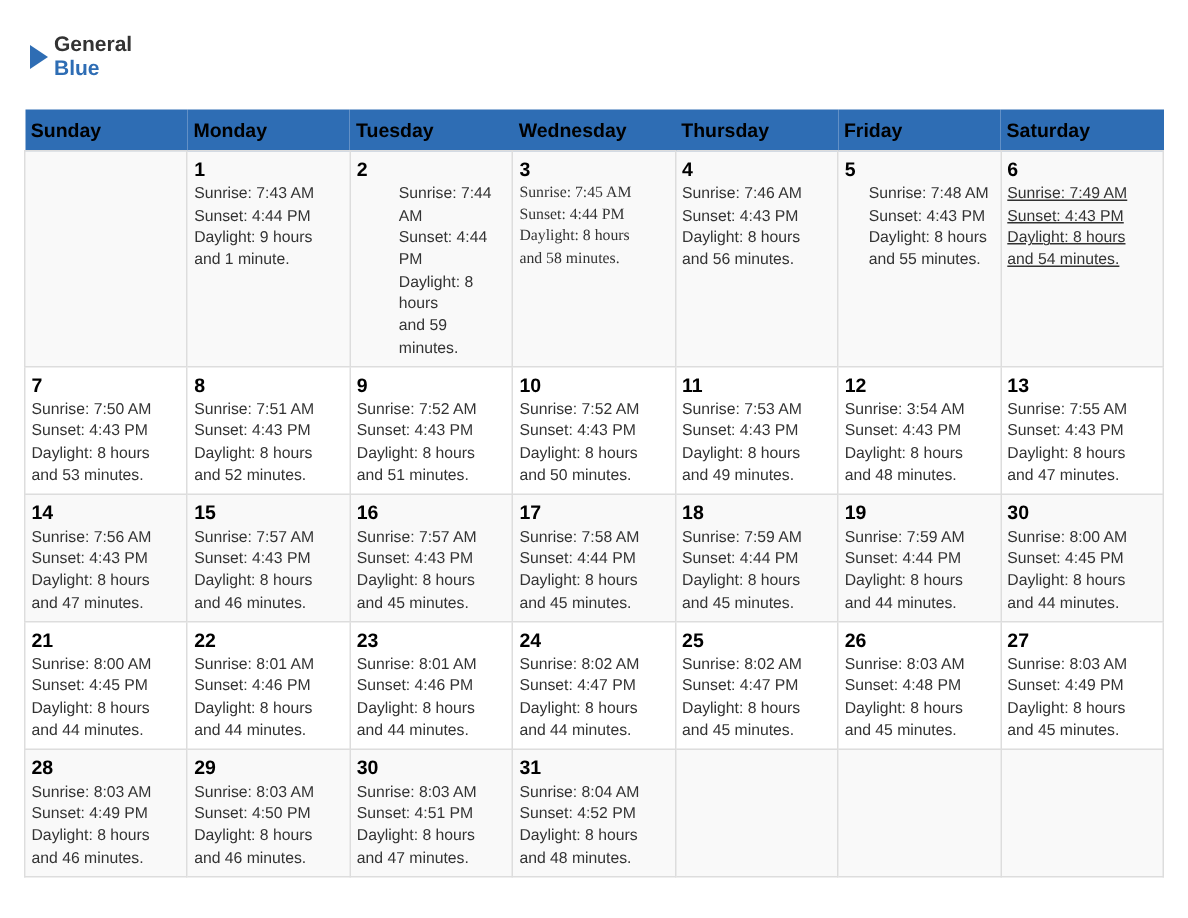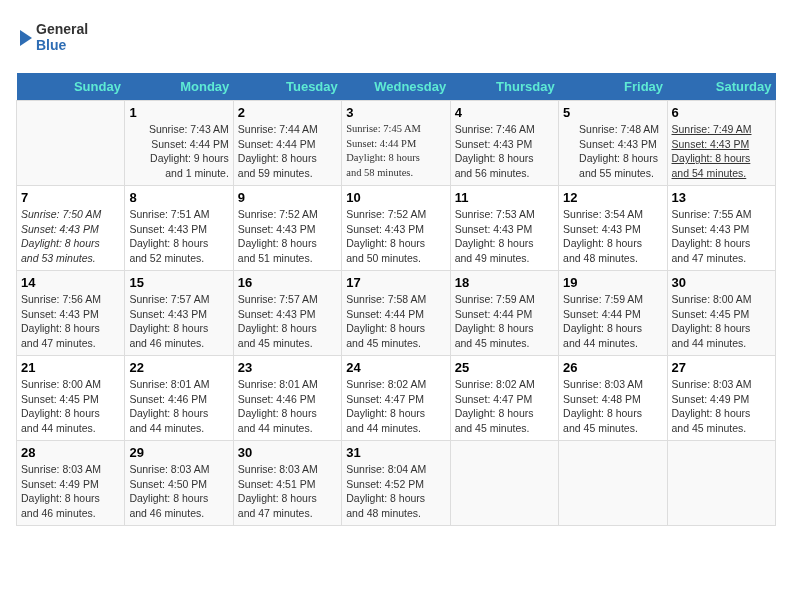--- a/index.html
+++ b/index.html
@@ -33,23 +33,23 @@
       font-size: 15px;
       color: #555;
     }
     table {
       width: 100%;
       border-collapse: collapse;
       font-size: 11px;
     }
     thead tr th {
       background-color: #2e6db4;
-      color: #5eead4;
+      color: #000000;
       padding: 6px 4px;
-      text-align: right;
+      text-align: left;
       font-size: 13px;
       font-weight: bold;
     }
     tbody tr td {
       border: 1px solid #ddd;
       vertical-align: top;
       padding: 4px;
       width: calc(100% / 7);
       min-height: 80px;
       height: 85px;
@@ -104,28 +104,28 @@
         <th>Thursday</th>
         <th>Friday</th>
         <th>Saturday</th>
       </tr>
   </thead>
   <tbody id="calendar-body">
   <tr>
         <td class="empty-cell"></td>
         <td>
           <div class="day-number">1</div>
-          <div class="day-info" style="white-space: pre-line; text-align: right;">Sunrise: 7:43 AM
+          <div class="day-info" style="white-space: pre-line;">Sunrise: 7:43 AM
 Sunset: 4:44 PM
 Daylight: 9 hours
 and 1 minute.</div>
         </td>
         <td>
           <div class="day-number">2</div>
-          <div class="day-info" style="white-space: pre-line;">Sunrise: 7:44 AM
+          <div class="day-info" style="white-space: pre-line; margin-left: 28px;">Sunrise: 7:44 AM
 Sunset: 4:44 PM
 Daylight: 8 hours
 and 59 minutes.</div>
         </td>
         <td>
           <div class="day-number">3</div>
           <div class="day-info" style="white-space: pre-line; font-family: Liberation Serif, serif;">Sunrise: 7:45 AM
 Sunset: 4:44 PM
 Daylight: 8 hours
 and 58 minutes.</div>
@@ -148,21 +148,21 @@
           <div class="day-number">6</div>
           <div class="day-info" style="white-space: pre-line; text-decoration: underline;">Sunrise: 7:49 AM
 Sunset: 4:43 PM
 Daylight: 8 hours
 and 54 minutes.</div>
         </td>
       </tr>
       <tr>
         <td>
           <div class="day-number">7</div>
-          <div class="day-info" style="white-space: pre-line; font-style: italic;">Sunrise: 7:50 AM
+          <div class="day-info" style="white-space: pre-line;">Sunrise: 7:50 AM
 Sunset: 4:43 PM
 Daylight: 8 hours
 and 53 minutes.</div>
         </td>
         <td>
           <div class="day-number">8</div>
           <div class="day-info" style="white-space: pre-line;">Sunrise: 7:51 AM
 Sunset: 4:43 PM
 Daylight: 8 hours
 and 52 minutes.</div>

